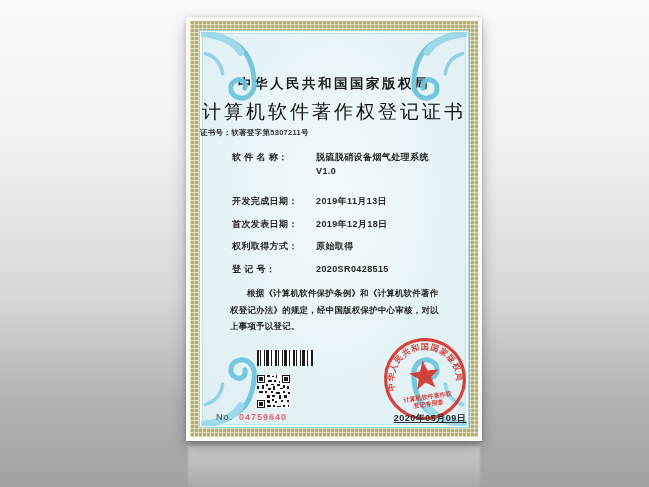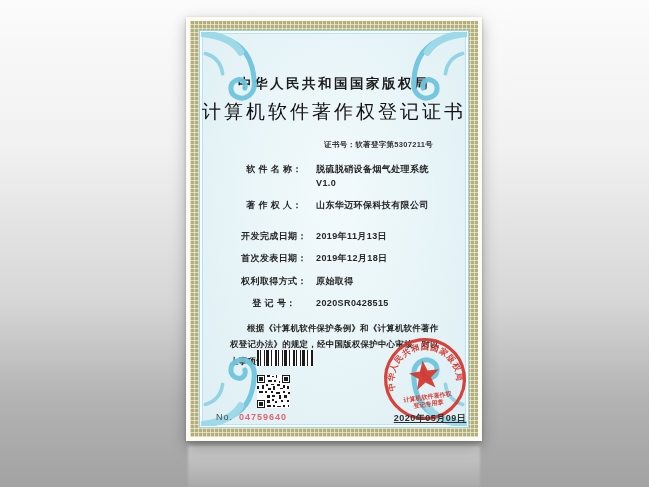--- a/index.html
+++ b/index.html
@@ -39,26 +39,26 @@
   .fl-br{right:1px;bottom:1px;transform:scale(-1,-1);}
   .authority{
     margin-top:44px;text-align:center;font-size:13.5px;font-weight:bold;
     letter-spacing:2.5px;color:#1c1c1c;
   }
   .cert-title{
     margin-top:6px;text-align:center;font-size:19px;font-weight:normal;
     letter-spacing:3px;color:#111;font-family:"Liberation Serif","DejaVu Serif",serif;
   }
   .certno-line{
-    margin-top:15px;text-align:right;padding-right:35px;font-size:7.5px;
+    margin-top:3px;padding-right:35px;font-size:7.5px;
     color:#333;font-weight:bold;letter-spacing:.3px;
   }
   .fields{margin-top:13px;padding:0 24px 0 32px;}
   .row{display:flex;margin-bottom:9px;font-size:9px;color:#262626;}
-  .row .flabel{width:84px;flex:0 0 84px;font-weight:bold;letter-spacing:.4px;text-align:center;}
+  .row .flabel{width:84px;flex:0 0 84px;font-weight:bold;letter-spacing:.4px;}
   .row .fvalue{flex:1;font-weight:bold;letter-spacing:.4px;line-height:1.5;}
   .row-gap{height:8px;}
   .statement{
     margin-top:7px;padding:0 24px 0 30px;font-size:8.5px;line-height:1.95;
     color:#262626;font-weight:bold;text-indent:2em;letter-spacing:.2px;
   }
   .barcode{
     position:absolute;left:57px;top:319px;width:56px;height:16px;
     background:repeating-linear-gradient(90deg,
       #1b1b1b 0 2px,#fff 2px 3px,#1b1b1b 3px 4px,#fff 4px 7px,
@@ -110,24 +110,20 @@
         <div class="cert-title">计算机软件著作权登记证书</div>
         <div class="certno-line"><span>证书号：</span><span>软著登字第5307211号</span></div>
 
         <div class="fields">
           <div class="row">
             <span class="flabel">软 件 名 称：</span>
             <span class="fvalue">
               <span>脱硫脱硝设备烟气处理系统</span><br>
               <span>V1.0</span>
             </span>
-          </div>
-          <div class="row">
-            <span class="flabel">著 作 权 人：</span>
-            <span class="fvalue">山东华迈环保科技有限公司</span>
           </div>
           <div class="row-gap"></div>
           <div class="row">
             <span class="flabel">开发完成日期：</span>
             <span class="fvalue">2019年11月13日</span>
           </div>
           <div class="row">
             <span class="flabel">首次发表日期：</span>
             <span class="fvalue">2019年12月18日</span>
           </div>

